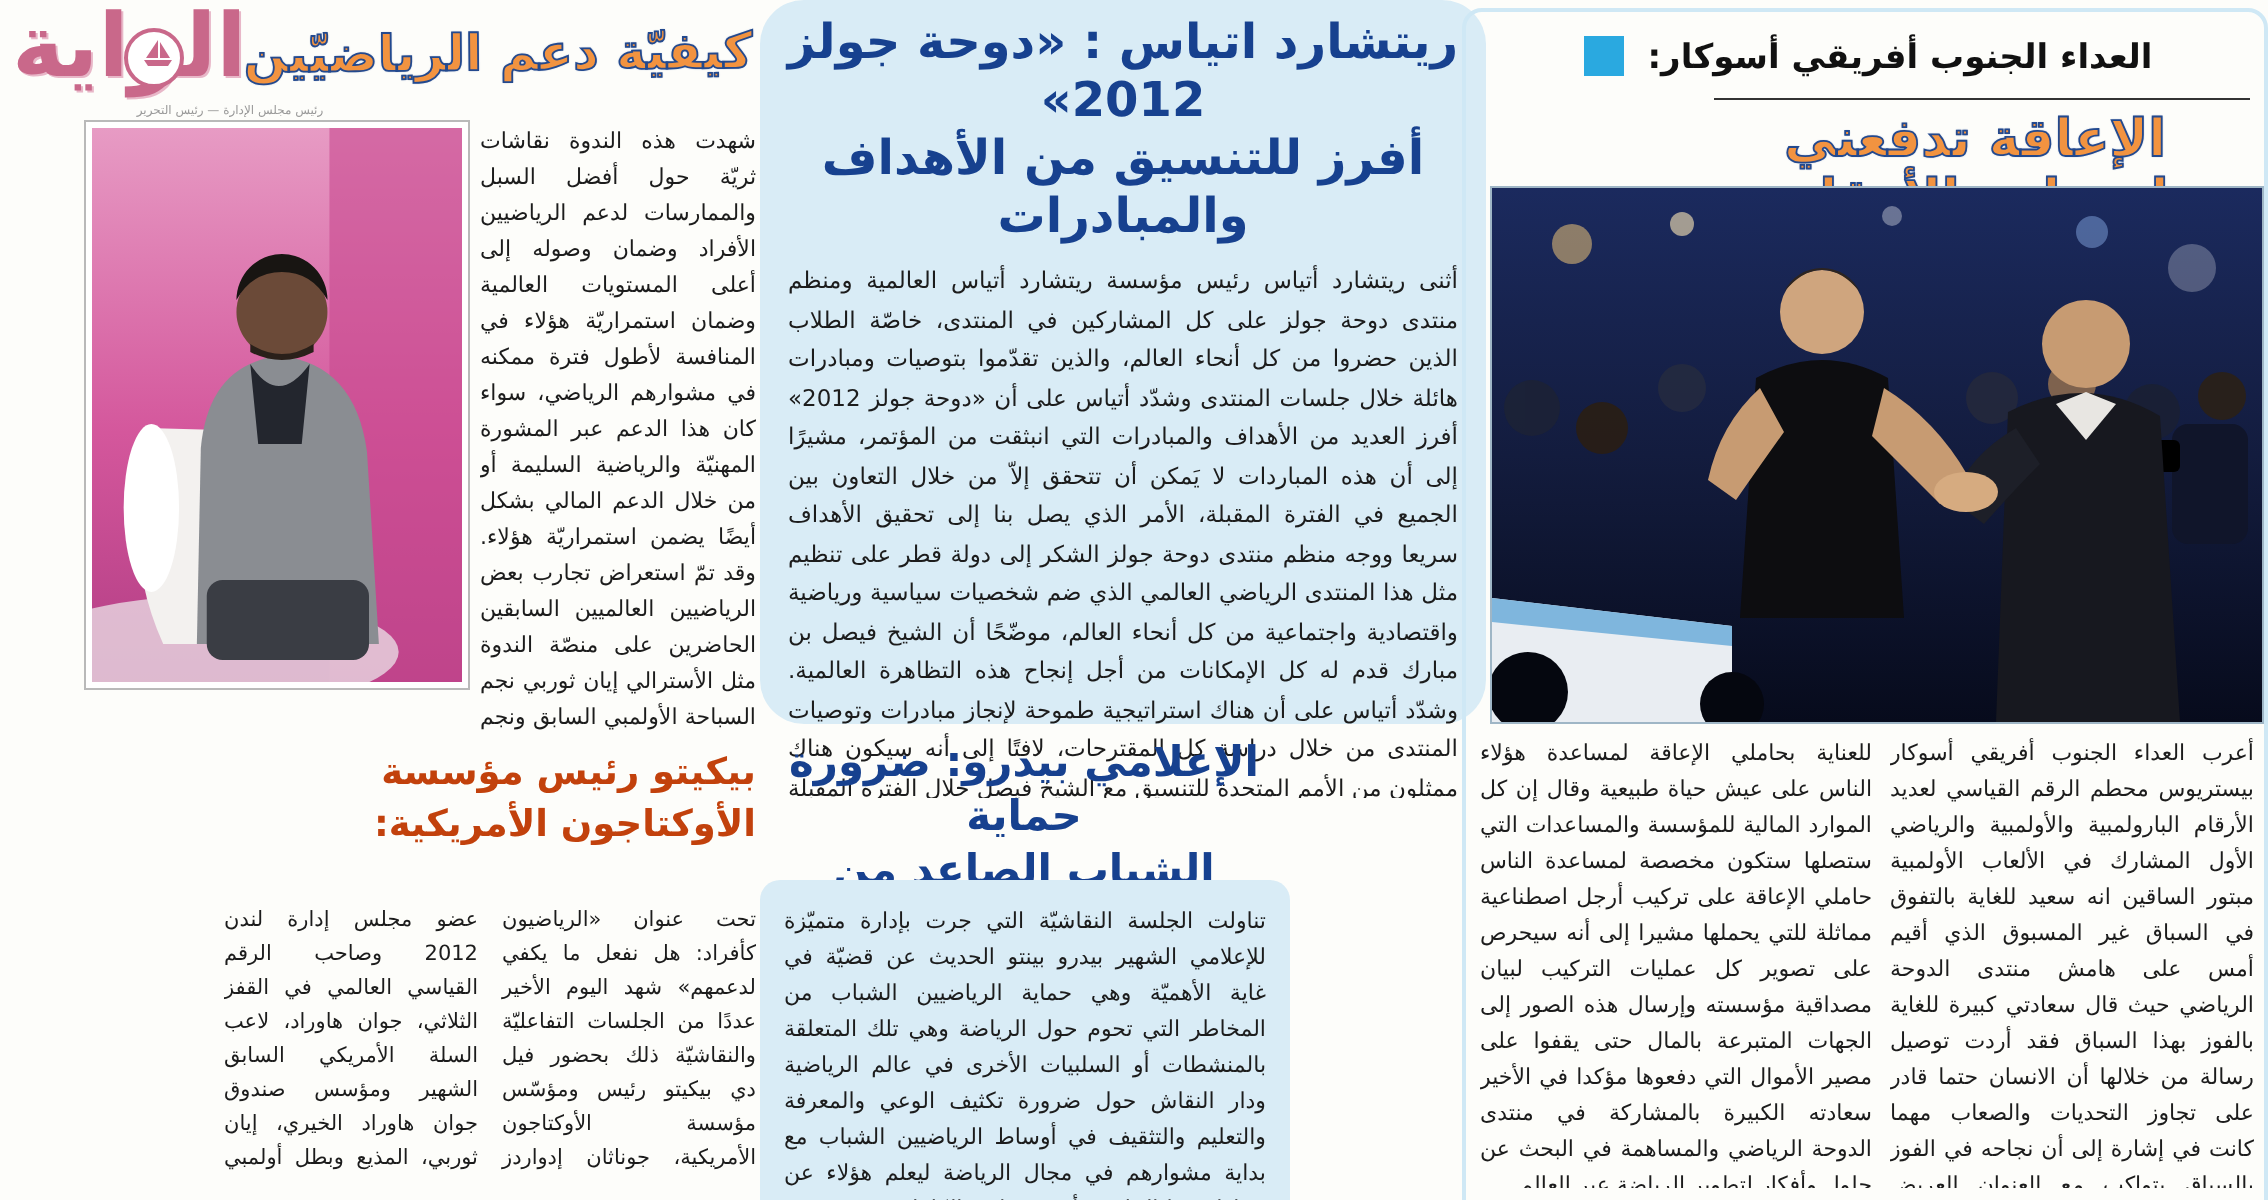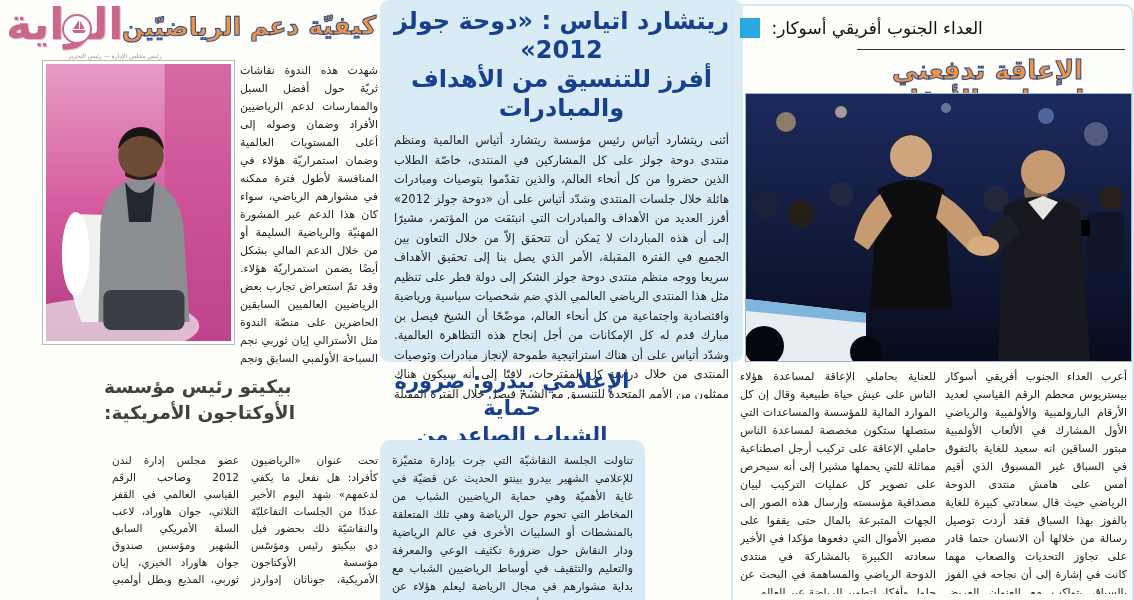--- a/index.html
+++ b/index.html
@@ -43,52 +43,52 @@
   }
   .support-body{position:absolute; left:240px; top:62px; width:138px; height:306px;}
   .left-photo{
     position:absolute; left:42px; top:60px; width:193px; height:285px;
     border:1px solid #b9b9b9; background:#fff; padding:3px; box-sizing:border-box;
   }
   .left-photo svg{display:block; width:100%; height:100%;}
   
   .atias-panel{
     position:absolute; left:380px; top:0px; width:363px; height:362px;
-    background:#d9ecf6; border-radius:9px;
+    background:#d9ecf6; border-radius:22px;
   }
   .atias-headline{ text-align:center; font-size:24px; line-height:29px; padding-top:7px;}
   .atias-body{ margin:8px 14px 0 14px; height:268px; font-size:11.5px; line-height:19.5px;}
   
   .pedro-headline{
     position:absolute; left:388px; top:368px; width:248px;
     text-align:center; font-size:21px; line-height:27px;
   }
   .pedro-panel{
     position:absolute; left:380px; top:440px; width:265px; height:170px;
     background:#d9ecf6; border-radius:10px 10px 0 0;
   }
   .pedro-body{margin:12px 12px 0 12px; height:148px;}
   
   .bikito-headline{
     position:absolute; left:104px; top:374px; width:274px;
-    text-align:left; color:#404040; font-weight:bold;
+    text-align:right; color:#c2410c; font-weight:bold;
     font-size:18.5px; line-height:26px;
   }
   .bikito-body{
     position:absolute; left:112px; top:452px; width:266px; height:148px;
     column-count:2; column-gap:12px; font-size:10.5px; line-height:17px;
   }
   
   .oscar-frame{
     position:absolute; left:731px; top:4px; width:399px; height:610px;
     border:2px solid #cfe8f5; border-radius:10px;
   }
   .oscar-kicker{
     position:absolute; left:740px; top:18px; width:388px; height:30px;
-    text-align:left; font-size:17px; font-weight:normal; color:#111;
+    text-align:center; font-size:17px; font-weight:bold; color:#111;
   }
   .kicker-square{
     display:inline-block; width:20px; height:20px; background:#2aa9e0;
     vertical-align:-4px; margin-right:6px;
   }
   .kicker-rule{position:absolute; left:857px; top:49px; width:268px; height:1px; background:#333;}
   .oscar-headline{
     position:absolute; left:845px; top:55px; width:285px;
     text-align:center; font-size:26px;
   }

